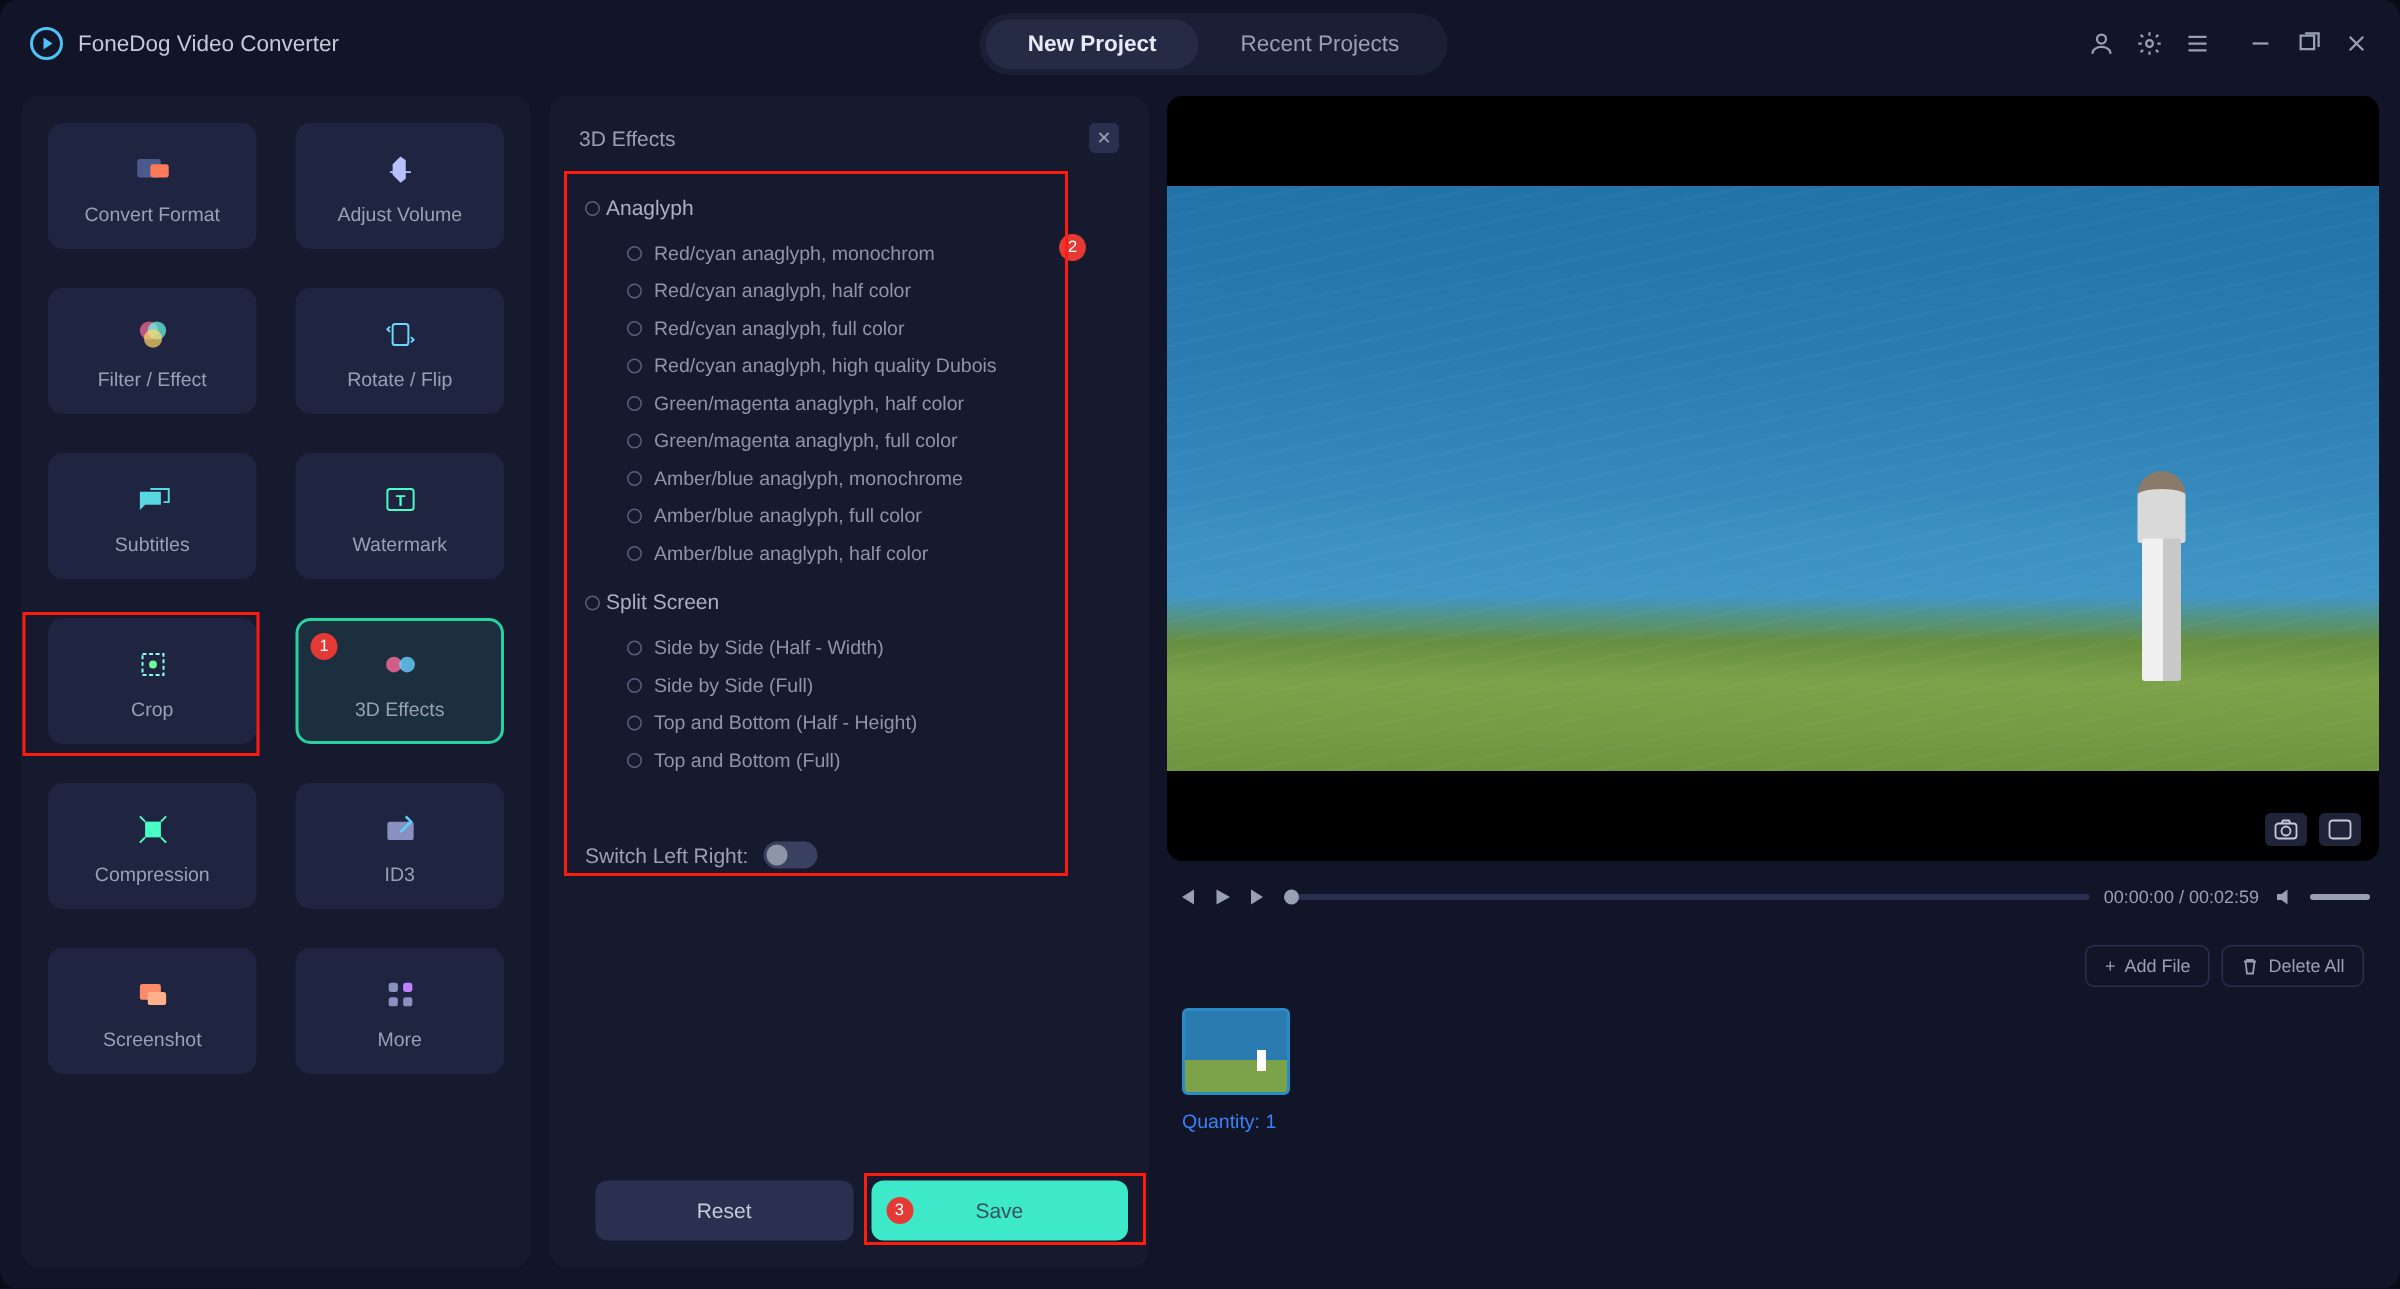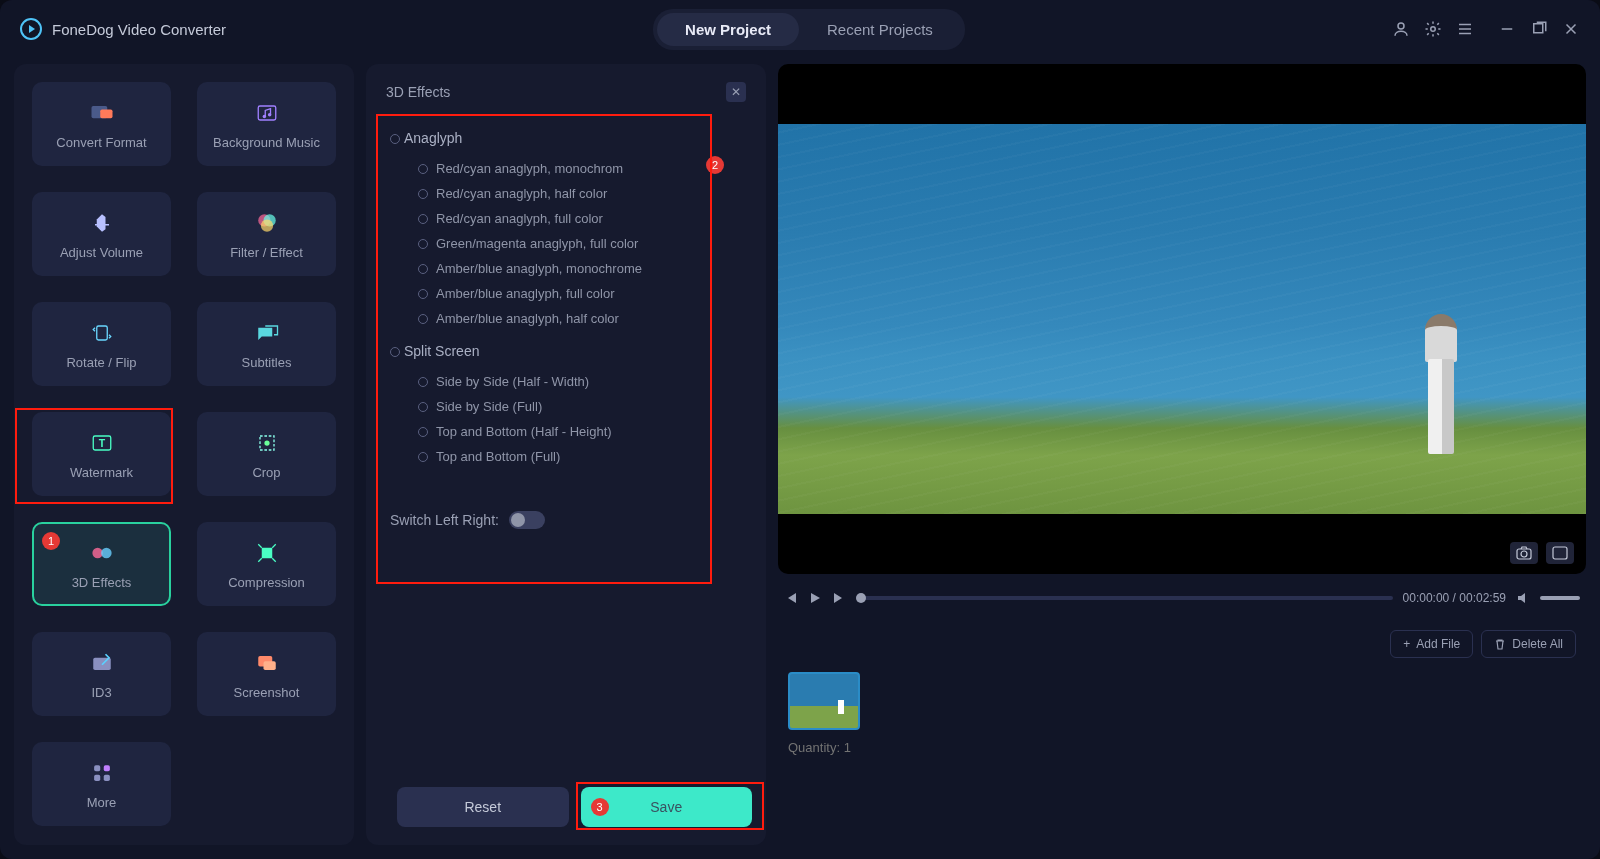--- a/index.html
+++ b/index.html
@@ -54,21 +54,21 @@
 .player-controls { height: 32px; display: flex; align-items: center; gap: 10px; padding: 0 6px; color: #9aa0b4; font-size: 12px; }
 .ctrl-btn { cursor: pointer; display: flex; align-items: center; }
 .progress { flex: 1; height: 4px; background: #2a3050; border-radius: 2px; position: relative; }
 .progress-dot { position: absolute; left: 0; top: -3px; width: 10px; height: 10px; background: #9aa0b4; border-radius: 50%; }
 .vol-bar { width: 40px; height: 4px; background: #9aa0b4; border-radius: 2px; }
 .queue { flex: 1; background: transparent; border-radius: 10px; position: relative; padding: 10px; }
 .queue-actions { position: absolute; right: 10px; top: 8px; display: flex; gap: 8px; }
 .q-btn { padding: 6px 12px; background: transparent; border: 1px solid #2a3050; border-radius: 6px; color: #9aa0b4; font-size: 12px; cursor: pointer; display: flex; align-items: center; gap: 6px; }
 .thumb { width: 72px; height: 58px; border: 2px solid #2a8cc7; border-radius: 4px; background: linear-gradient(180deg, #2a7cb0 60%, #7da34a 60%); margin-top: 40px; position: relative; }
 .thumb::after { content: ""; position: absolute; right: 14px; bottom: 14px; width: 6px; height: 14px; background: #fff; }
-.quantity { margin-top: 10px; color: #737373; font-size: 13px; }
+.quantity { margin-top: 10px; color: #3b82f6; font-size: 13px; }
 svg { display: block; }
 </style>
 </head>
 <body>
 
 <div class="app">
 
   <div class="titlebar">
     <div class="titlebar-left">
       <div class="logo-icon"></div>
@@ -110,29 +110,20 @@
     <div class="sidebar">
       <div class="tool-card">
         <svg class="tool-icon" viewBox="0 0 32 32">
             <rect x="4" y="8" width="18" height="14" rx="2" fill="#4a5a8a"></rect>
             <rect x="14" y="12" width="14" height="10" rx="2" fill="#ff7a5a"></rect>
           </svg>
         <span>Convert Format</span>
       </div>
       <div class="tool-card">
         <svg class="tool-icon" viewBox="0 0 32 32">
-            <rect x="6" y="8" width="20" height="16" rx="2" fill="none" stroke="#a080ff" stroke-width="1.5"></rect>
-            <path d="M14 20v-7l6-2v7" stroke="#a080ff" stroke-width="1.5" fill="none"></path>
-            <circle cx="13" cy="20" r="2" fill="#a080ff"></circle>
-            <circle cx="19" cy="18" r="2" fill="#a080ff"></circle>
-          </svg>
-        <span>Background Music</span>
-      </div>
-      <div class="tool-card">
-        <svg class="tool-icon" viewBox="0 0 32 32">
             <path d="M16 6l-6 6v8l6 6 4-3V9l-4-3z" fill="#b8c0ff"></path>
             <path d="M8 18h16" stroke="#b8c0ff" stroke-width="1.5"></path>
           </svg>
         <span>Adjust Volume</span>
       </div>
       <div class="tool-card">
         <svg class="tool-icon" viewBox="0 0 32 32">
             <circle cx="13" cy="13" r="7" fill="#ff6a9a" opacity="0.7"></circle>
             <circle cx="19" cy="13" r="7" fill="#6affea" opacity="0.7"></circle>
             <circle cx="16" cy="19" r="7" fill="#ffd86a" opacity="0.7"></circle>
@@ -216,20 +207,22 @@
       </div>
       <div class="panel-body">
         <div class="red-frame" style="left:-4px; top:2px; width:336px; height:470px;"></div>
         <div class="badge-2">2</div>
 
         <div class="group-title">Anaglyph</div>
         <div class="option-list">
           <div class="radio-item">Red/cyan anaglyph, monochrom</div>
           <div class="radio-item">Red/cyan anaglyph, half color</div>
           <div class="radio-item">Red/cyan anaglyph, full color</div>
+          <div class="radio-item">Red/cyan anaglyph, high quality Dubois</div>
+          <div class="radio-item">Green/magenta anaglyph, half color</div>
           <div class="radio-item">Green/magenta anaglyph, full color</div>
           <div class="radio-item">Amber/blue anaglyph, monochrome</div>
           <div class="radio-item">Amber/blue anaglyph, full color</div>
           <div class="radio-item">Amber/blue anaglyph, half color</div>
         </div>
 
         <div class="group-title">Split Screen</div>
         <div class="option-list">
           <div class="radio-item">Side by Side (Half - Width)</div>
           <div class="radio-item">Side by Side (Full)</div>

